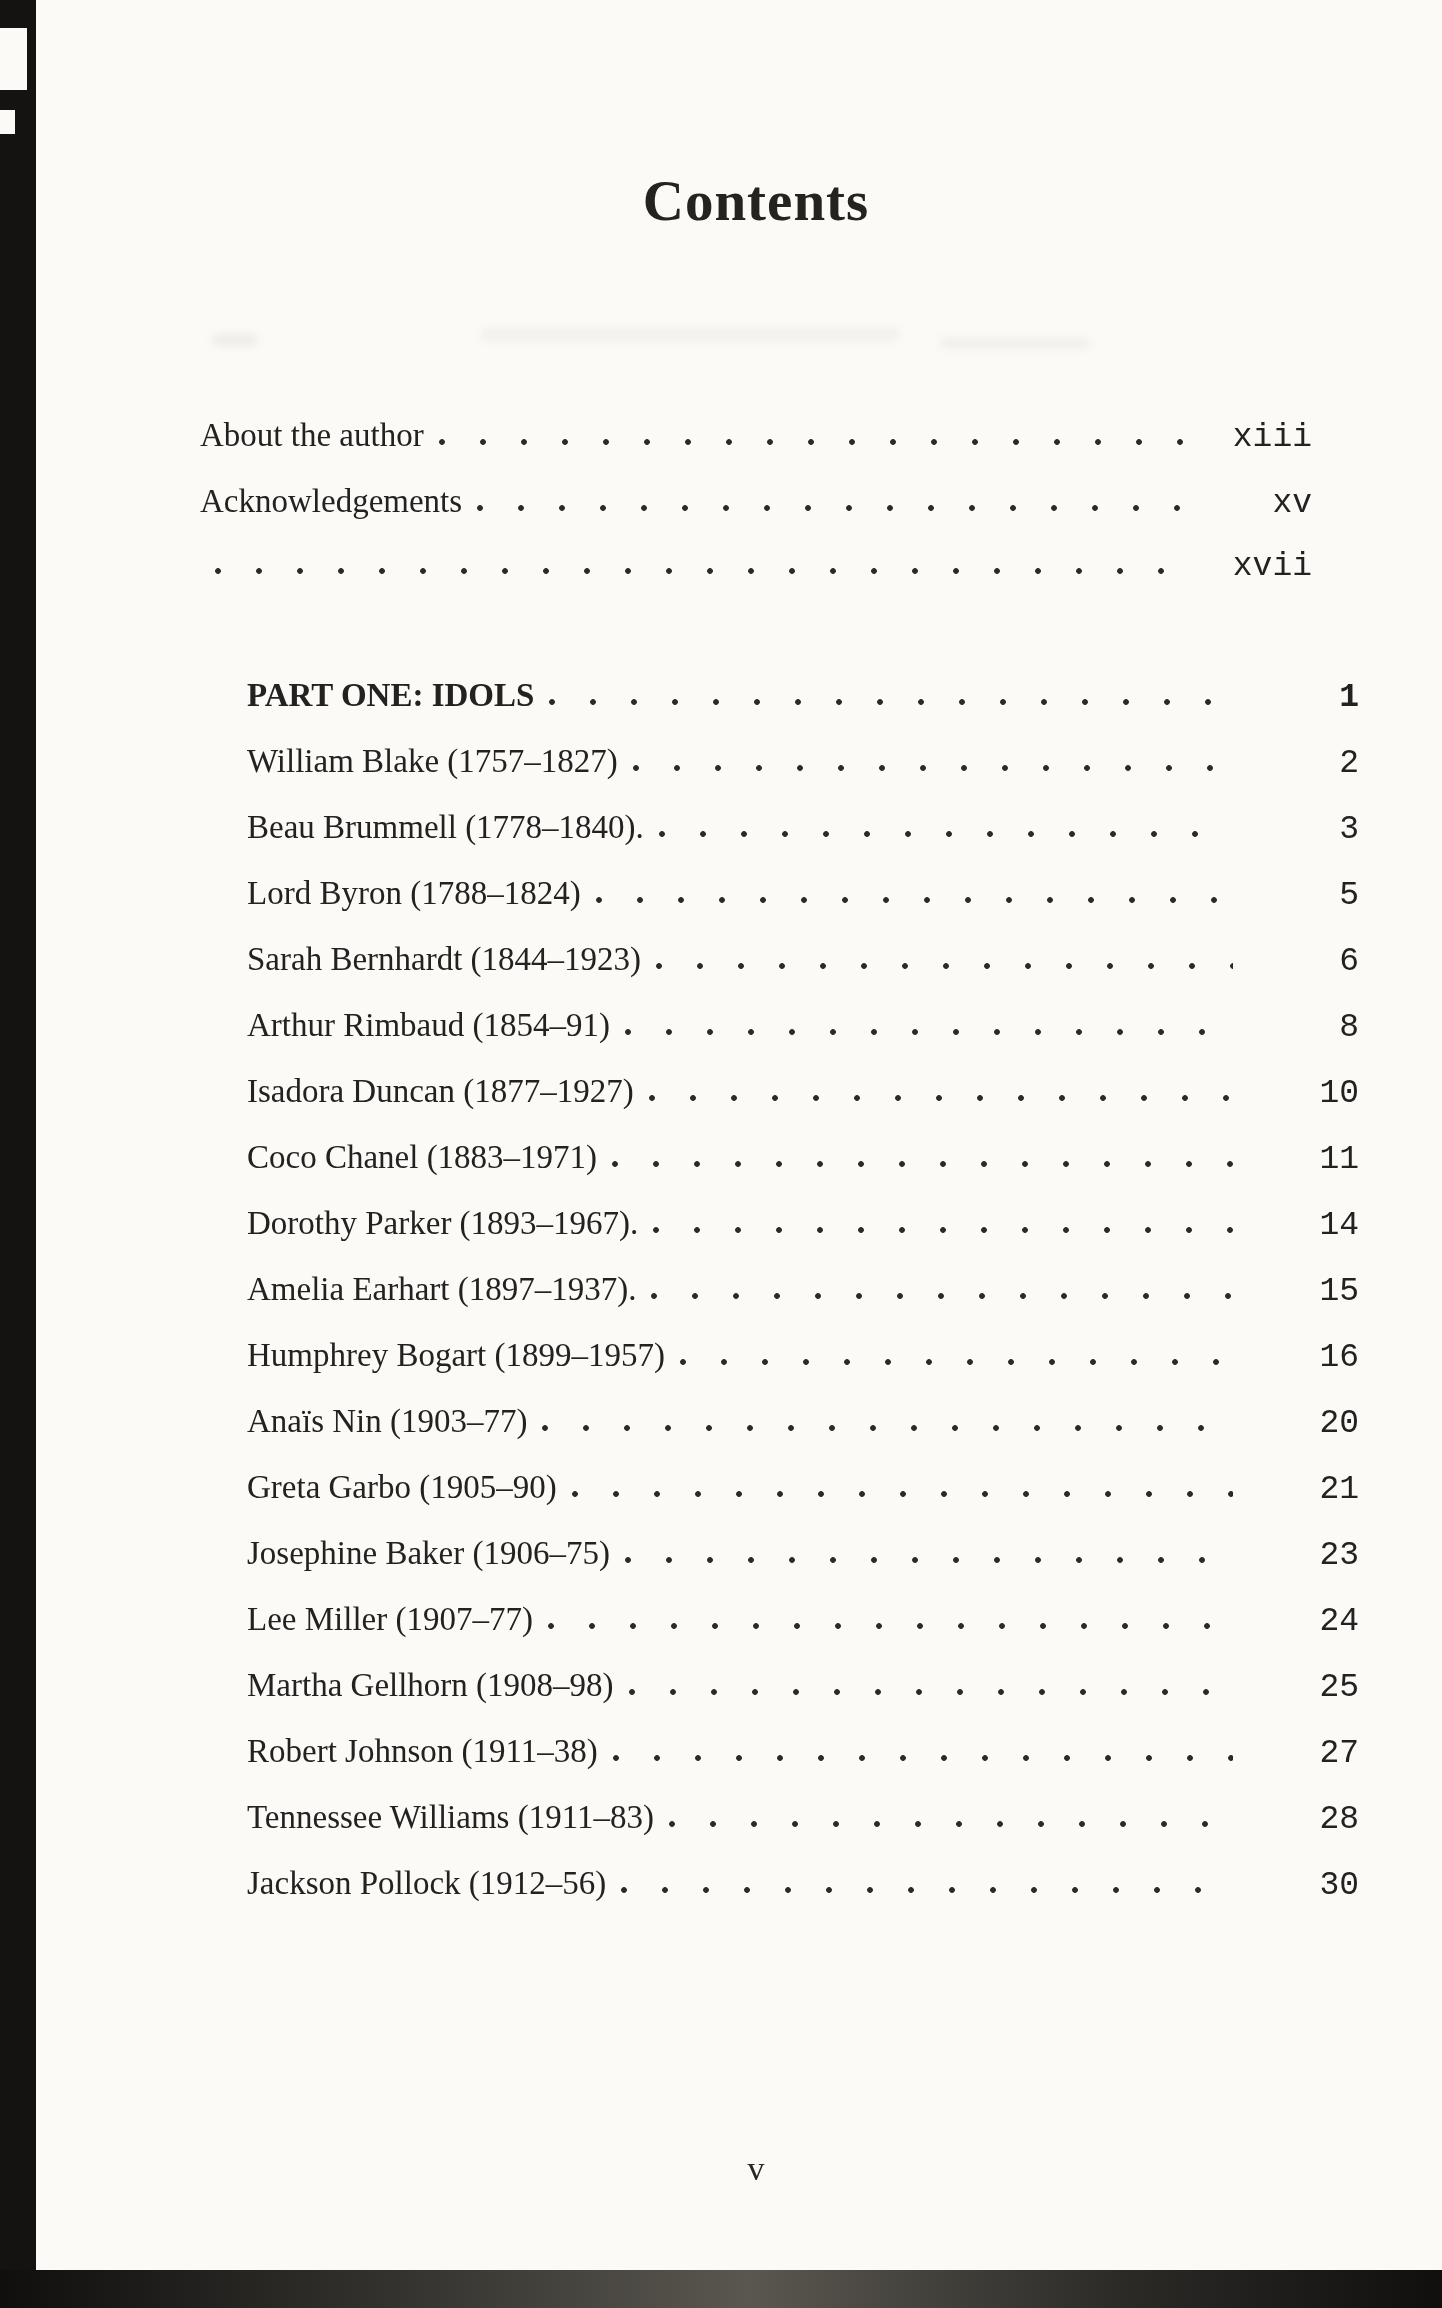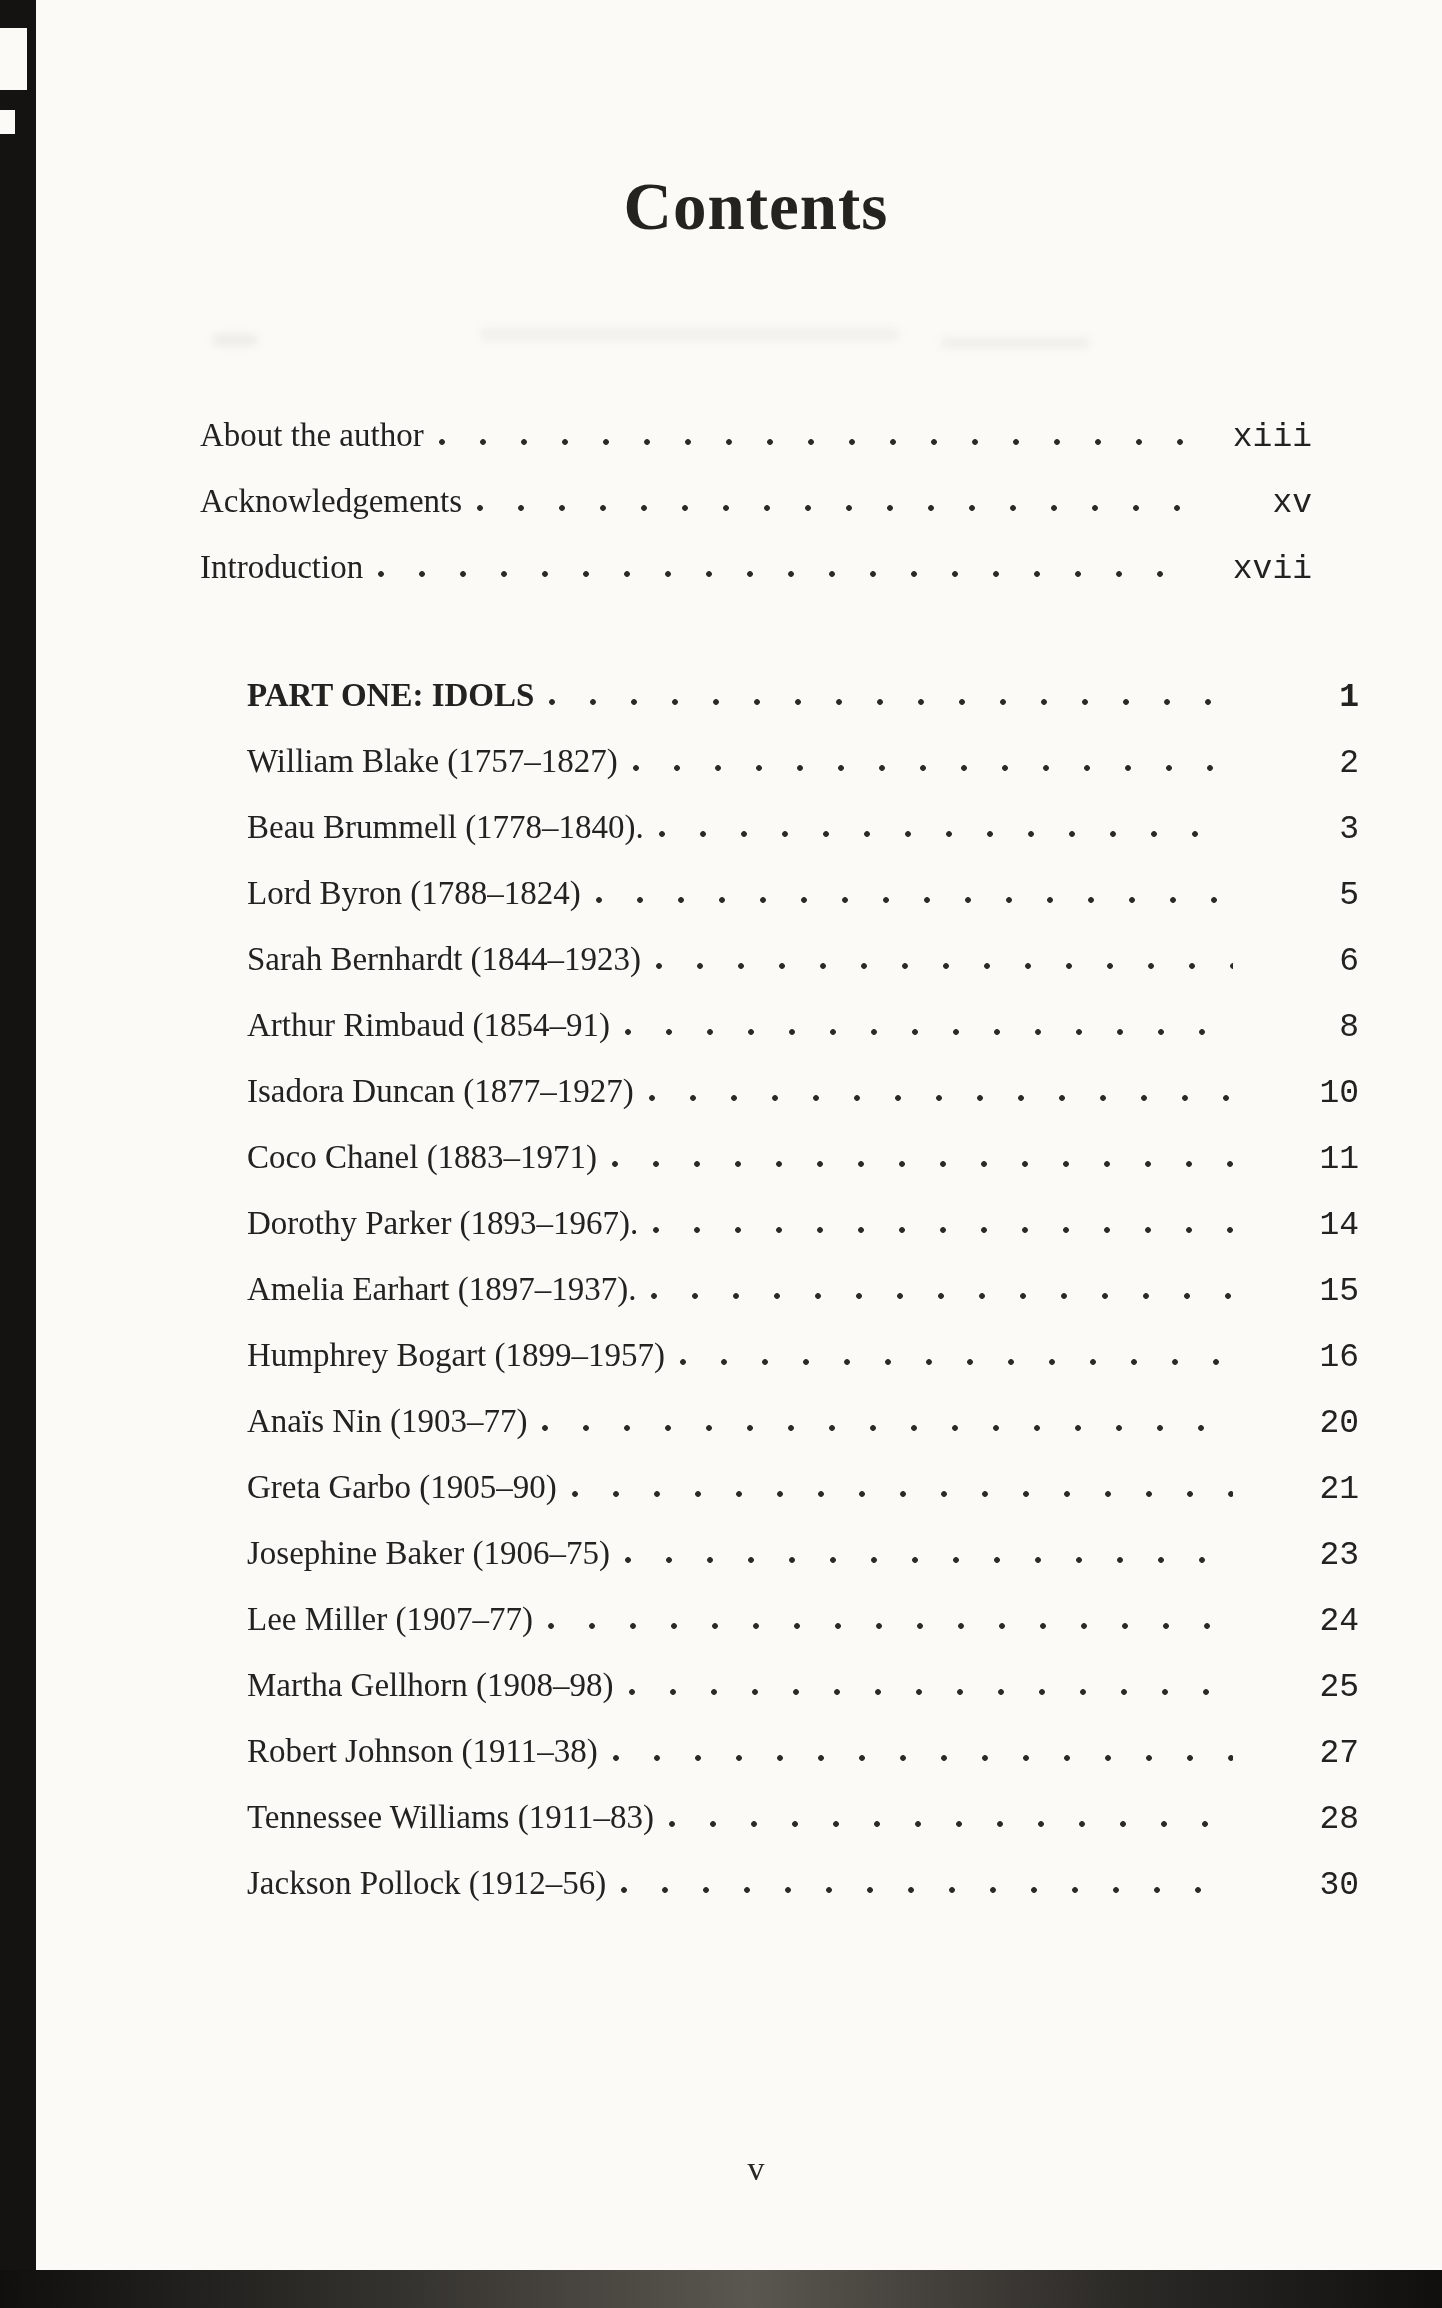--- a/index.html
+++ b/index.html
@@ -39,21 +39,21 @@
   .smudge-b { left: 480px; top: 328px; width: 420px; height: 13px; background: rgba(60,58,52,0.05); }
   .smudge-c { left: 940px; top: 338px; width: 150px; height: 10px; background: rgba(60,58,52,0.06); }
 
   .content {
     position: absolute; left: 200px; top: 0;
     width: 1112px; height: 2308px;
   }
   .page-title {
     position: absolute; left: 0; top: 168px; width: 100%;
     text-align: center;
-    font-size: 67px; font-weight: 700;
+    font-size: 57px; font-weight: 700;
     letter-spacing: 1px;
     color: #25231f;
   }
   .toc-list { position: absolute; left: 0; width: 100%; }
   #front-matter { top: 402px; }
   #entries { top: 662px; margin-left: 47px; }
 
   .toc-row {
     display: flex;
     align-items: baseline;
@@ -104,21 +104,20 @@
     <span class="toc-page">xiii</span>
   </div>
 
   <div class="toc-row">
     <span class="toc-label">Acknowledgements</span>
     <span class="dot-leader"></span>
     <span class="toc-page">xv</span>
   </div>
 
   <div class="toc-row">
-    <span class="toc-label">Introduction</span>
     <span class="dot-leader"></span>
     <span class="toc-page">xvii</span>
   </div>
 </div>
 
     <div id="entries" class="toc-list">
   <div class="toc-row bold">
     <span class="toc-label">PART ONE: IDOLS</span>
     <span class="dot-leader"></span>
     <span class="toc-page">1</span>

